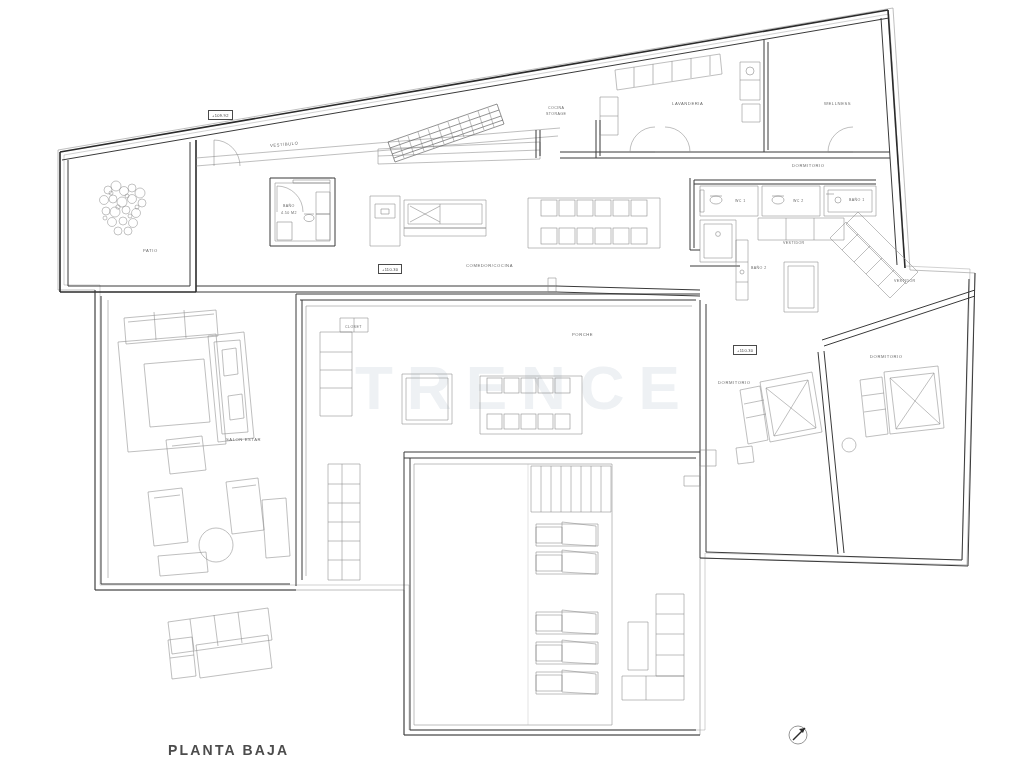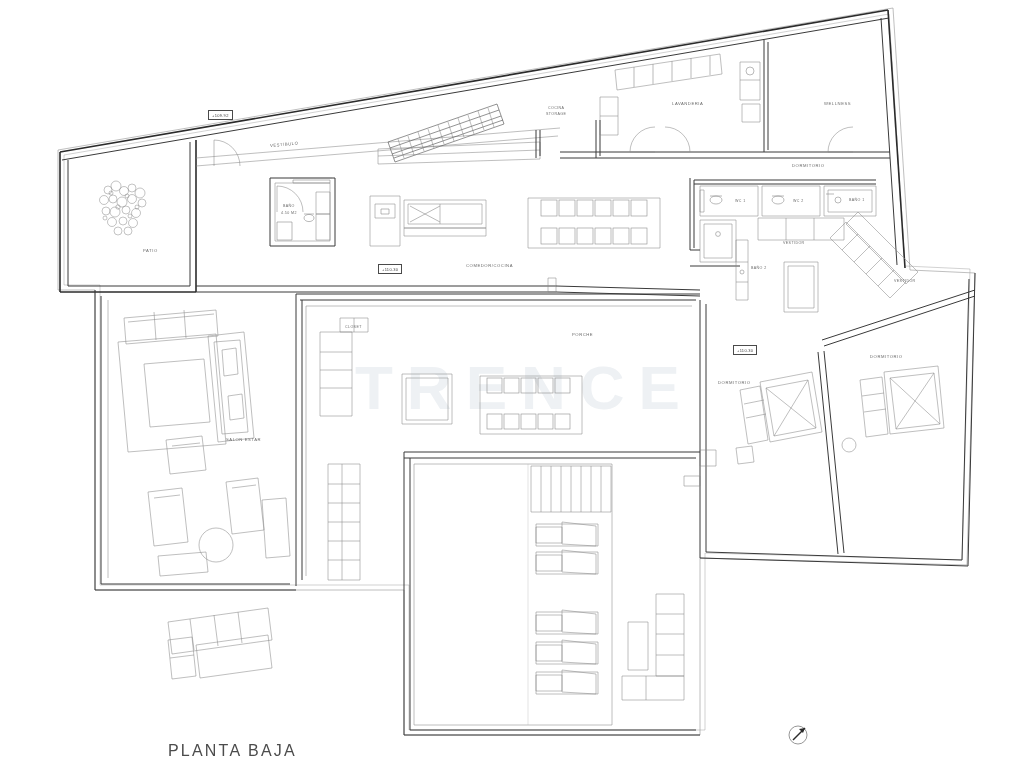--- a/index.html
+++ b/index.html
@@ -11,23 +11,23 @@
 
   .lbl{position:absolute;font-size:4.2px;letter-spacing:.55px;color:#6b6b6b;
        white-space:nowrap;font-family:"Liberation Sans",sans-serif;
        text-transform:uppercase;transform-origin:left center;}
   .lbl.sm{font-size:3.6px;letter-spacing:.4px;}
 
   .elev{position:absolute;border:0.7px solid #4a4a4a;background:#fff;
         font-size:4px;letter-spacing:.3px;color:#3e3e3e;padding:1.5px 3px;
         white-space:nowrap;font-family:"Liberation Sans",sans-serif;}
 
-  #sheet-title{position:absolute;left:168px;top:742px;font-size:16px;
+  #sheet-title{position:absolute;left:168px;top:742px;font-size:14px;
         letter-spacing:2.2px;color:#4c4c4c;white-space:nowrap;
-        font-family:"Liberation Sans",sans-serif;}
+        font-family:"Liberation Sans",sans-serif;font-weight:bold;}
 
   #watermark{position:absolute;left:355px;top:352px;font-size:62px;
         font-weight:700;letter-spacing:14px;color:#eef1f4;
         font-family:"Liberation Sans",sans-serif;white-space:nowrap;
         pointer-events:none;user-select:none;}
 </style>
 </head>
 <body>
 
 <div id="plan-root">

